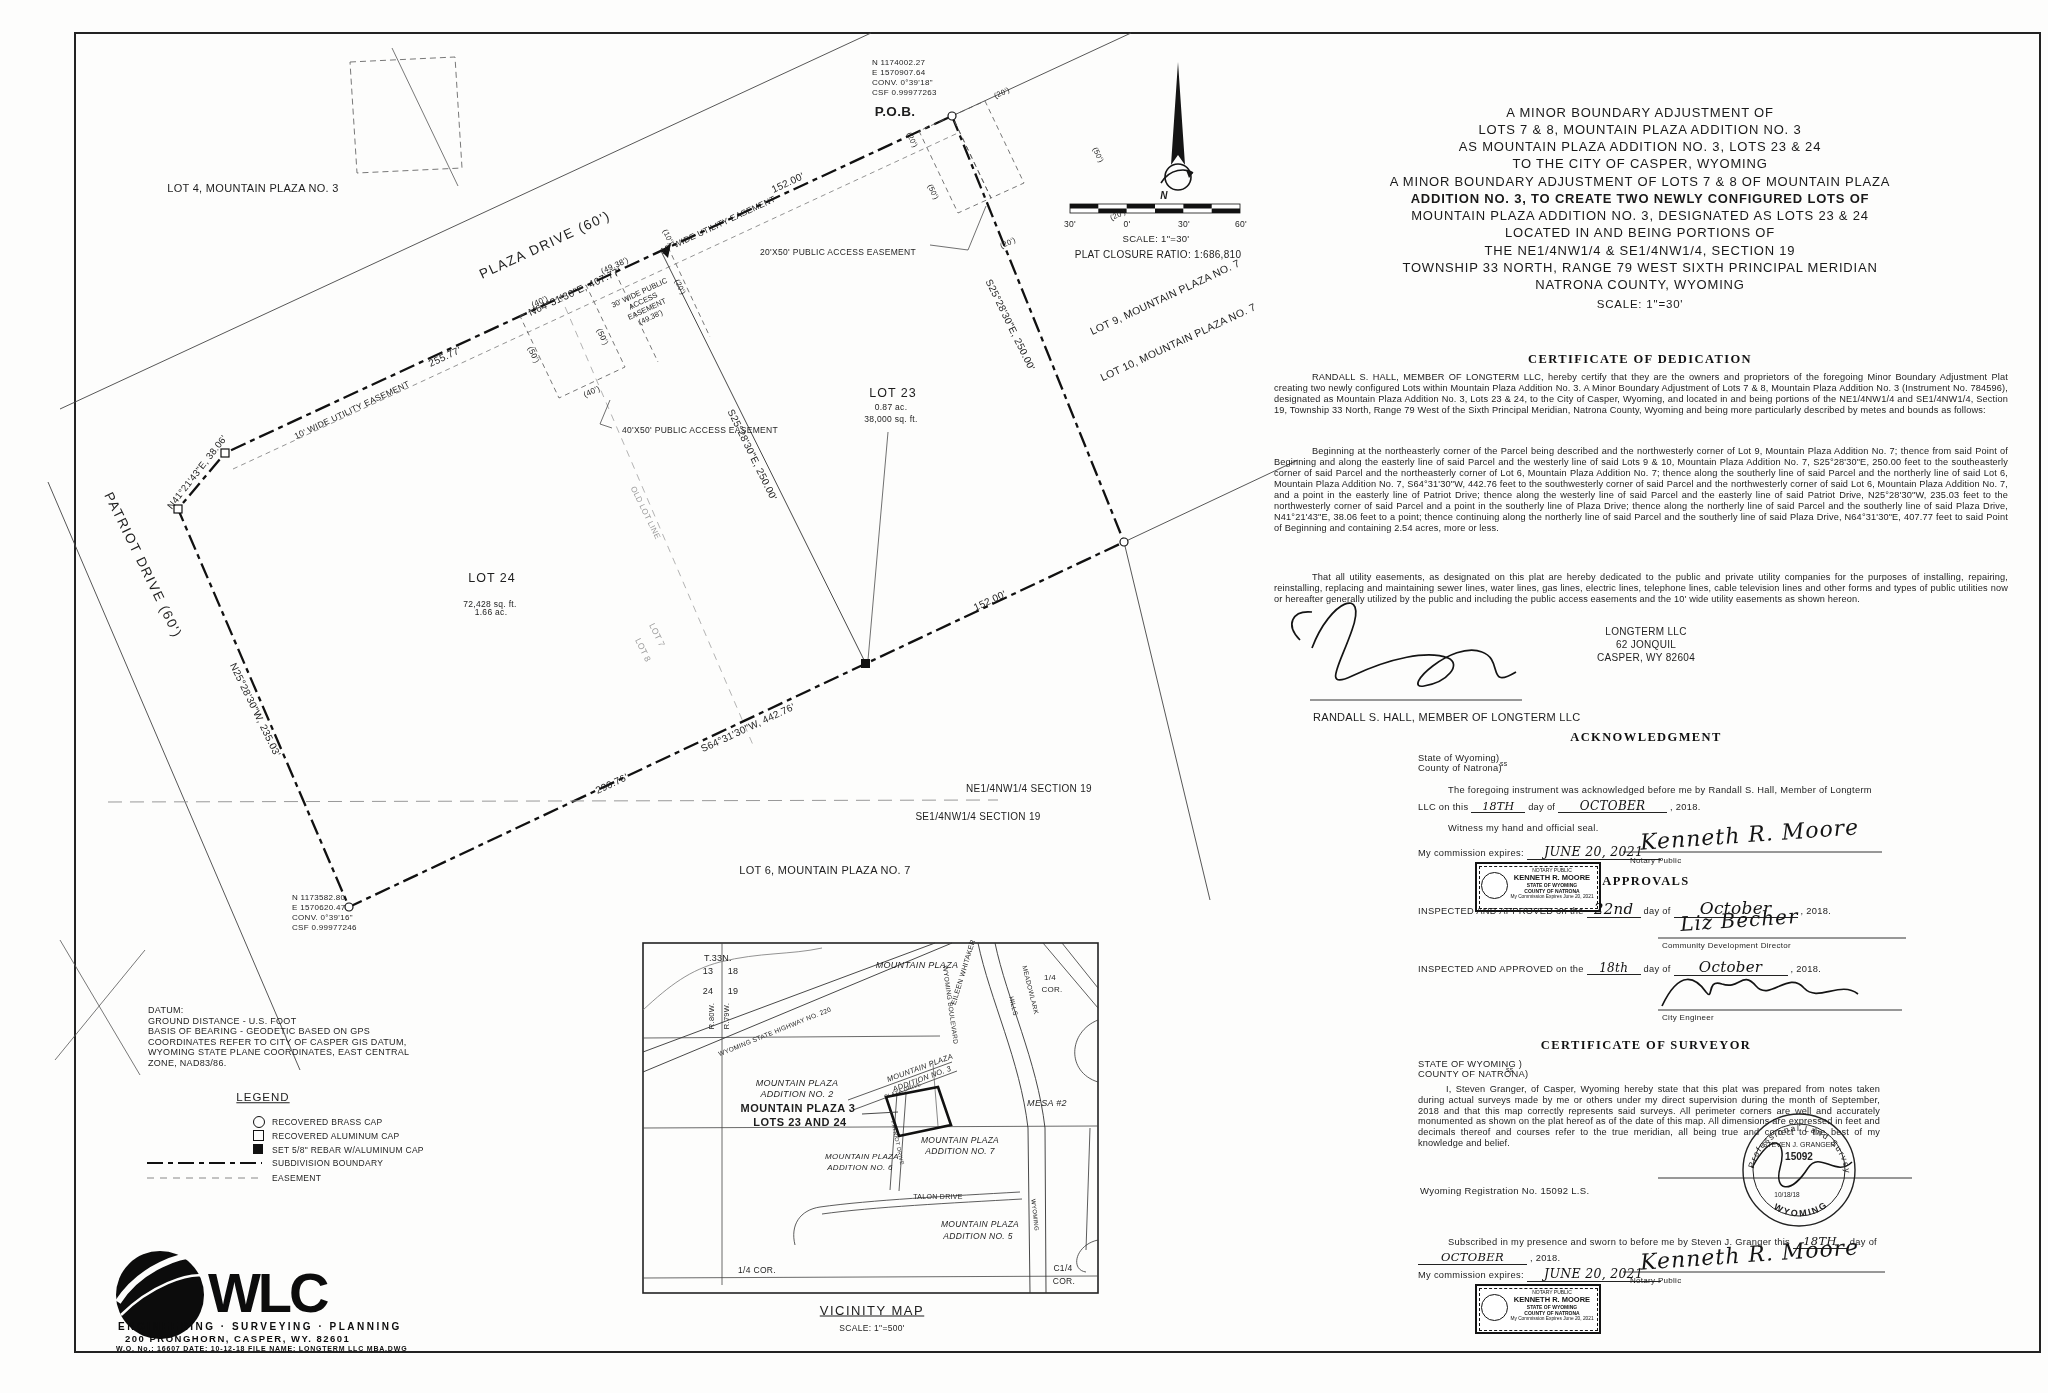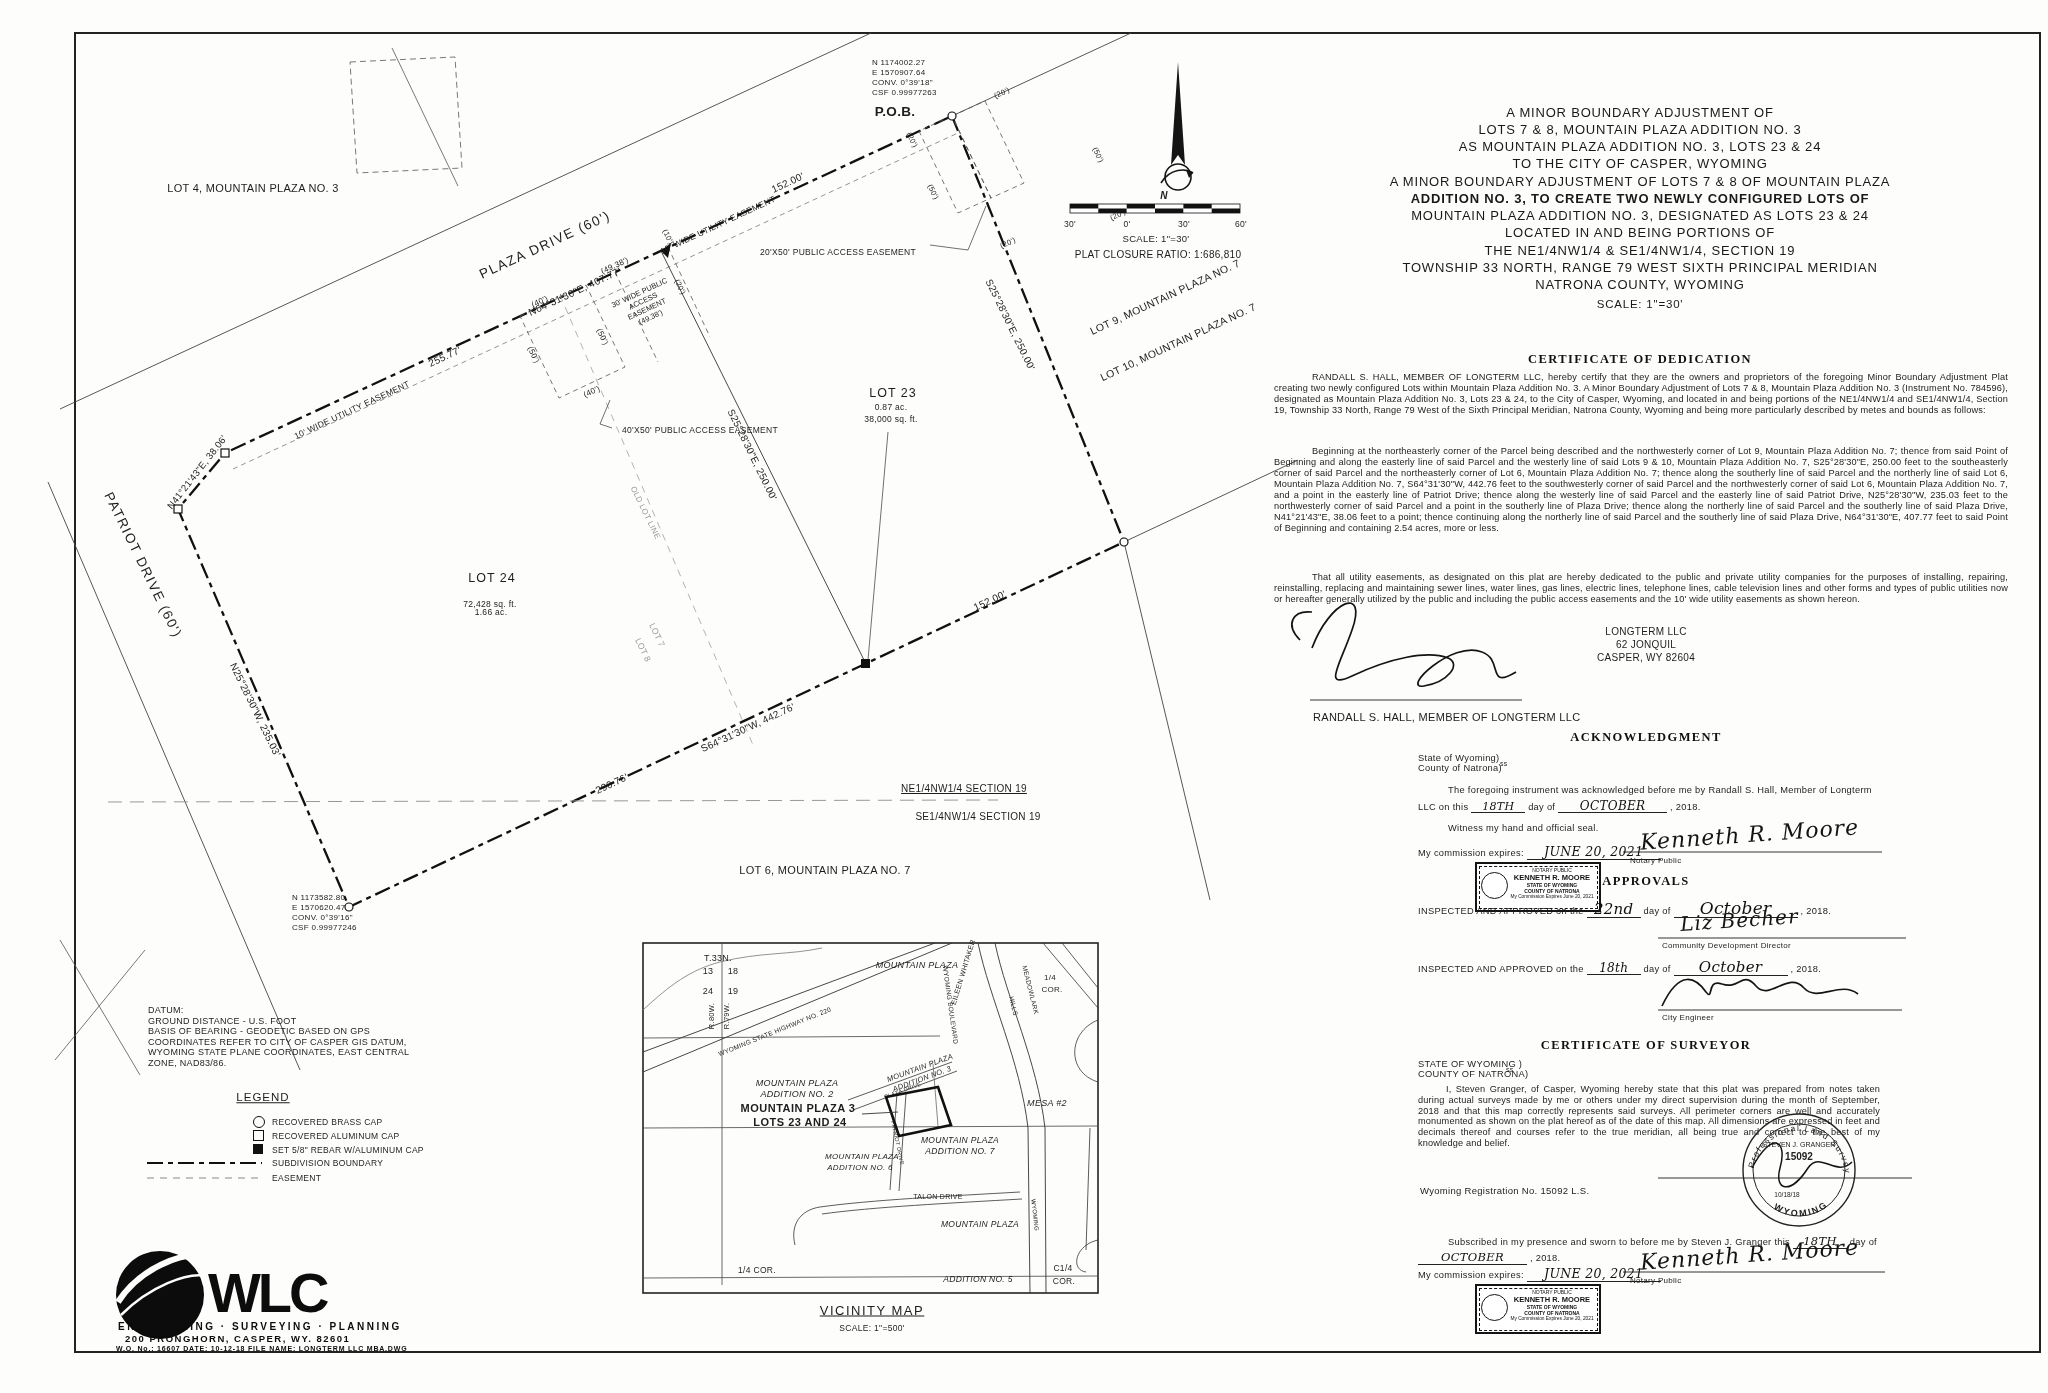--- a/index.html
+++ b/index.html
@@ -311,21 +311,21 @@
 <div class="pl" style="left:1165px;top:297px;font-size:10.5px;transform:translate(-50%,-50%) rotate(-25deg);">LOT 9, MOUNTAIN PLAZA NO. 7</div>
 <div class="pl" style="left:1178px;top:342px;font-size:10.5px;transform:translate(-50%,-50%) rotate(-25deg);">LOT 10, MOUNTAIN PLAZA NO. 7</div>
 <div class="pl gray" style="left:645px;top:513px;font-size:8px;transform:translate(-50%,-50%) rotate(64deg);">OLD LOT LINE</div>
 <div class="pl gray" style="left:657px;top:635px;font-size:8.5px;transform:translate(-50%,-50%) rotate(64deg);">LOT 7</div>
 <div class="pl gray" style="left:643px;top:650px;font-size:8.5px;transform:translate(-50%,-50%) rotate(64deg);">LOT 8</div>
 <div class="pl" style="left:748px;top:728px;transform:translate(-50%,-50%) rotate(-25deg);">S64°31'30"W, 442.76'</div>
 <div class="pl" style="left:612px;top:784px;transform:translate(-50%,-50%) rotate(-25deg);">290.76'</div>
 <div class="pl" style="left:990px;top:601px;transform:translate(-50%,-50%) rotate(-25deg);">152.00'</div>
 <div class="pl" style="left:255px;top:710px;transform:translate(-50%,-50%) rotate(64deg);">N25°28'30"W, 235.03'</div>
 <div class="pl" style="left:197px;top:472px;font-size:9.5px;transform:translate(-50%,-50%) rotate(-52deg);">N41°21'43"E, 38.06'</div>
-<div class="pl" style="left:964px;top:789px;transform:translate(-50%,-50%);text-decoration:underline;">NE1/4NW1/4 SECTION 19</div>
+<div class="pl" style="left:1029px;top:789px;transform:translate(-50%,-50%);">NE1/4NW1/4 SECTION 19</div>
 <div class="pl" style="left:978px;top:817px;transform:translate(-50%,-50%);">SE1/4NW1/4 SECTION 19</div>
 <div class="pl" style="left:825px;top:870px;font-size:11px;transform:translate(-50%,-50%);">LOT 6, MOUNTAIN PLAZA NO. 7</div>
 <div class="pl" style="left:292px;top:893px;font-size:8px;line-height:10px;">
   <div>N 1173582.80</div>
   <div>E 1570620.47</div>
   <div>CONV. 0°39'16"</div>
   <div>CSF 0.99977246</div>
 </div>
 
 <div class="pl" style="left:1164px;top:196px;font-size:10px;font-weight:bold;font-style:italic;transform:translate(-50%,-50%);">N</div>
@@ -381,21 +381,21 @@
 <div class="pl ctr" style="left:798px;top:1108px;font-size:11px;font-weight:bold;letter-spacing:.5px;">MOUNTAIN PLAZA 3</div>
 <div class="pl ctr" style="left:800px;top:1122px;font-size:11px;font-weight:bold;letter-spacing:.5px;">LOTS 23 AND 24</div>
 <div class="pl ctr" style="left:1047px;top:1103px;font-size:9px;font-style:italic;">MESA #2</div>
 <div class="pl ctr" style="left:960px;top:1140px;font-size:8.5px;font-style:italic;">MOUNTAIN PLAZA</div>
 <div class="pl ctr" style="left:960px;top:1151px;font-size:8.5px;font-style:italic;">ADDITION NO. 7</div>
 <div class="pl ctr" style="left:862px;top:1157px;font-size:8px;font-style:italic;">MOUNTAIN PLAZA</div>
 <div class="pl ctr" style="left:860px;top:1168px;font-size:8px;font-style:italic;">ADDITION NO. 6</div>
 <div class="pl" style="left:897px;top:1143px;font-size:5.5px;transform:translate(-50%,-50%) rotate(78deg);">PATRIOT DRIVE</div>
 <div class="pl ctr" style="left:938px;top:1196px;font-size:7px;">TALON DRIVE</div>
 <div class="pl ctr" style="left:980px;top:1224px;font-size:8.5px;font-style:italic;">MOUNTAIN PLAZA</div>
-<div class="pl ctr" style="left:978px;top:1236px;font-size:8.5px;font-style:italic;margin-top:43px;">ADDITION NO. 5</div>
+<div class="pl ctr" style="left:978px;top:1236px;font-size:8.5px;font-style:italic;">ADDITION NO. 5</div>
 <div class="pl" style="left:1035px;top:1215px;font-size:6px;transform:translate(-50%,-50%) rotate(84deg);">WYOMING</div>
 <div class="pl ctr" style="left:757px;top:1270px;font-size:8.5px;">1/4 COR.</div>
 <div class="pl ctr" style="left:1063px;top:1268px;font-size:8.5px;">C1/4</div>
 <div class="pl ctr" style="left:1064px;top:1281px;font-size:8.5px;">COR.</div>
 <div class="pl ctr" style="left:872px;top:1310px;font-size:13px;letter-spacing:1.5px;text-decoration:underline;">VICINITY MAP</div>
 <div class="pl ctr" style="left:872px;top:1328px;font-size:8.5px;">SCALE: 1"=500'</div>
 
 </div>
 
 </body></html>

